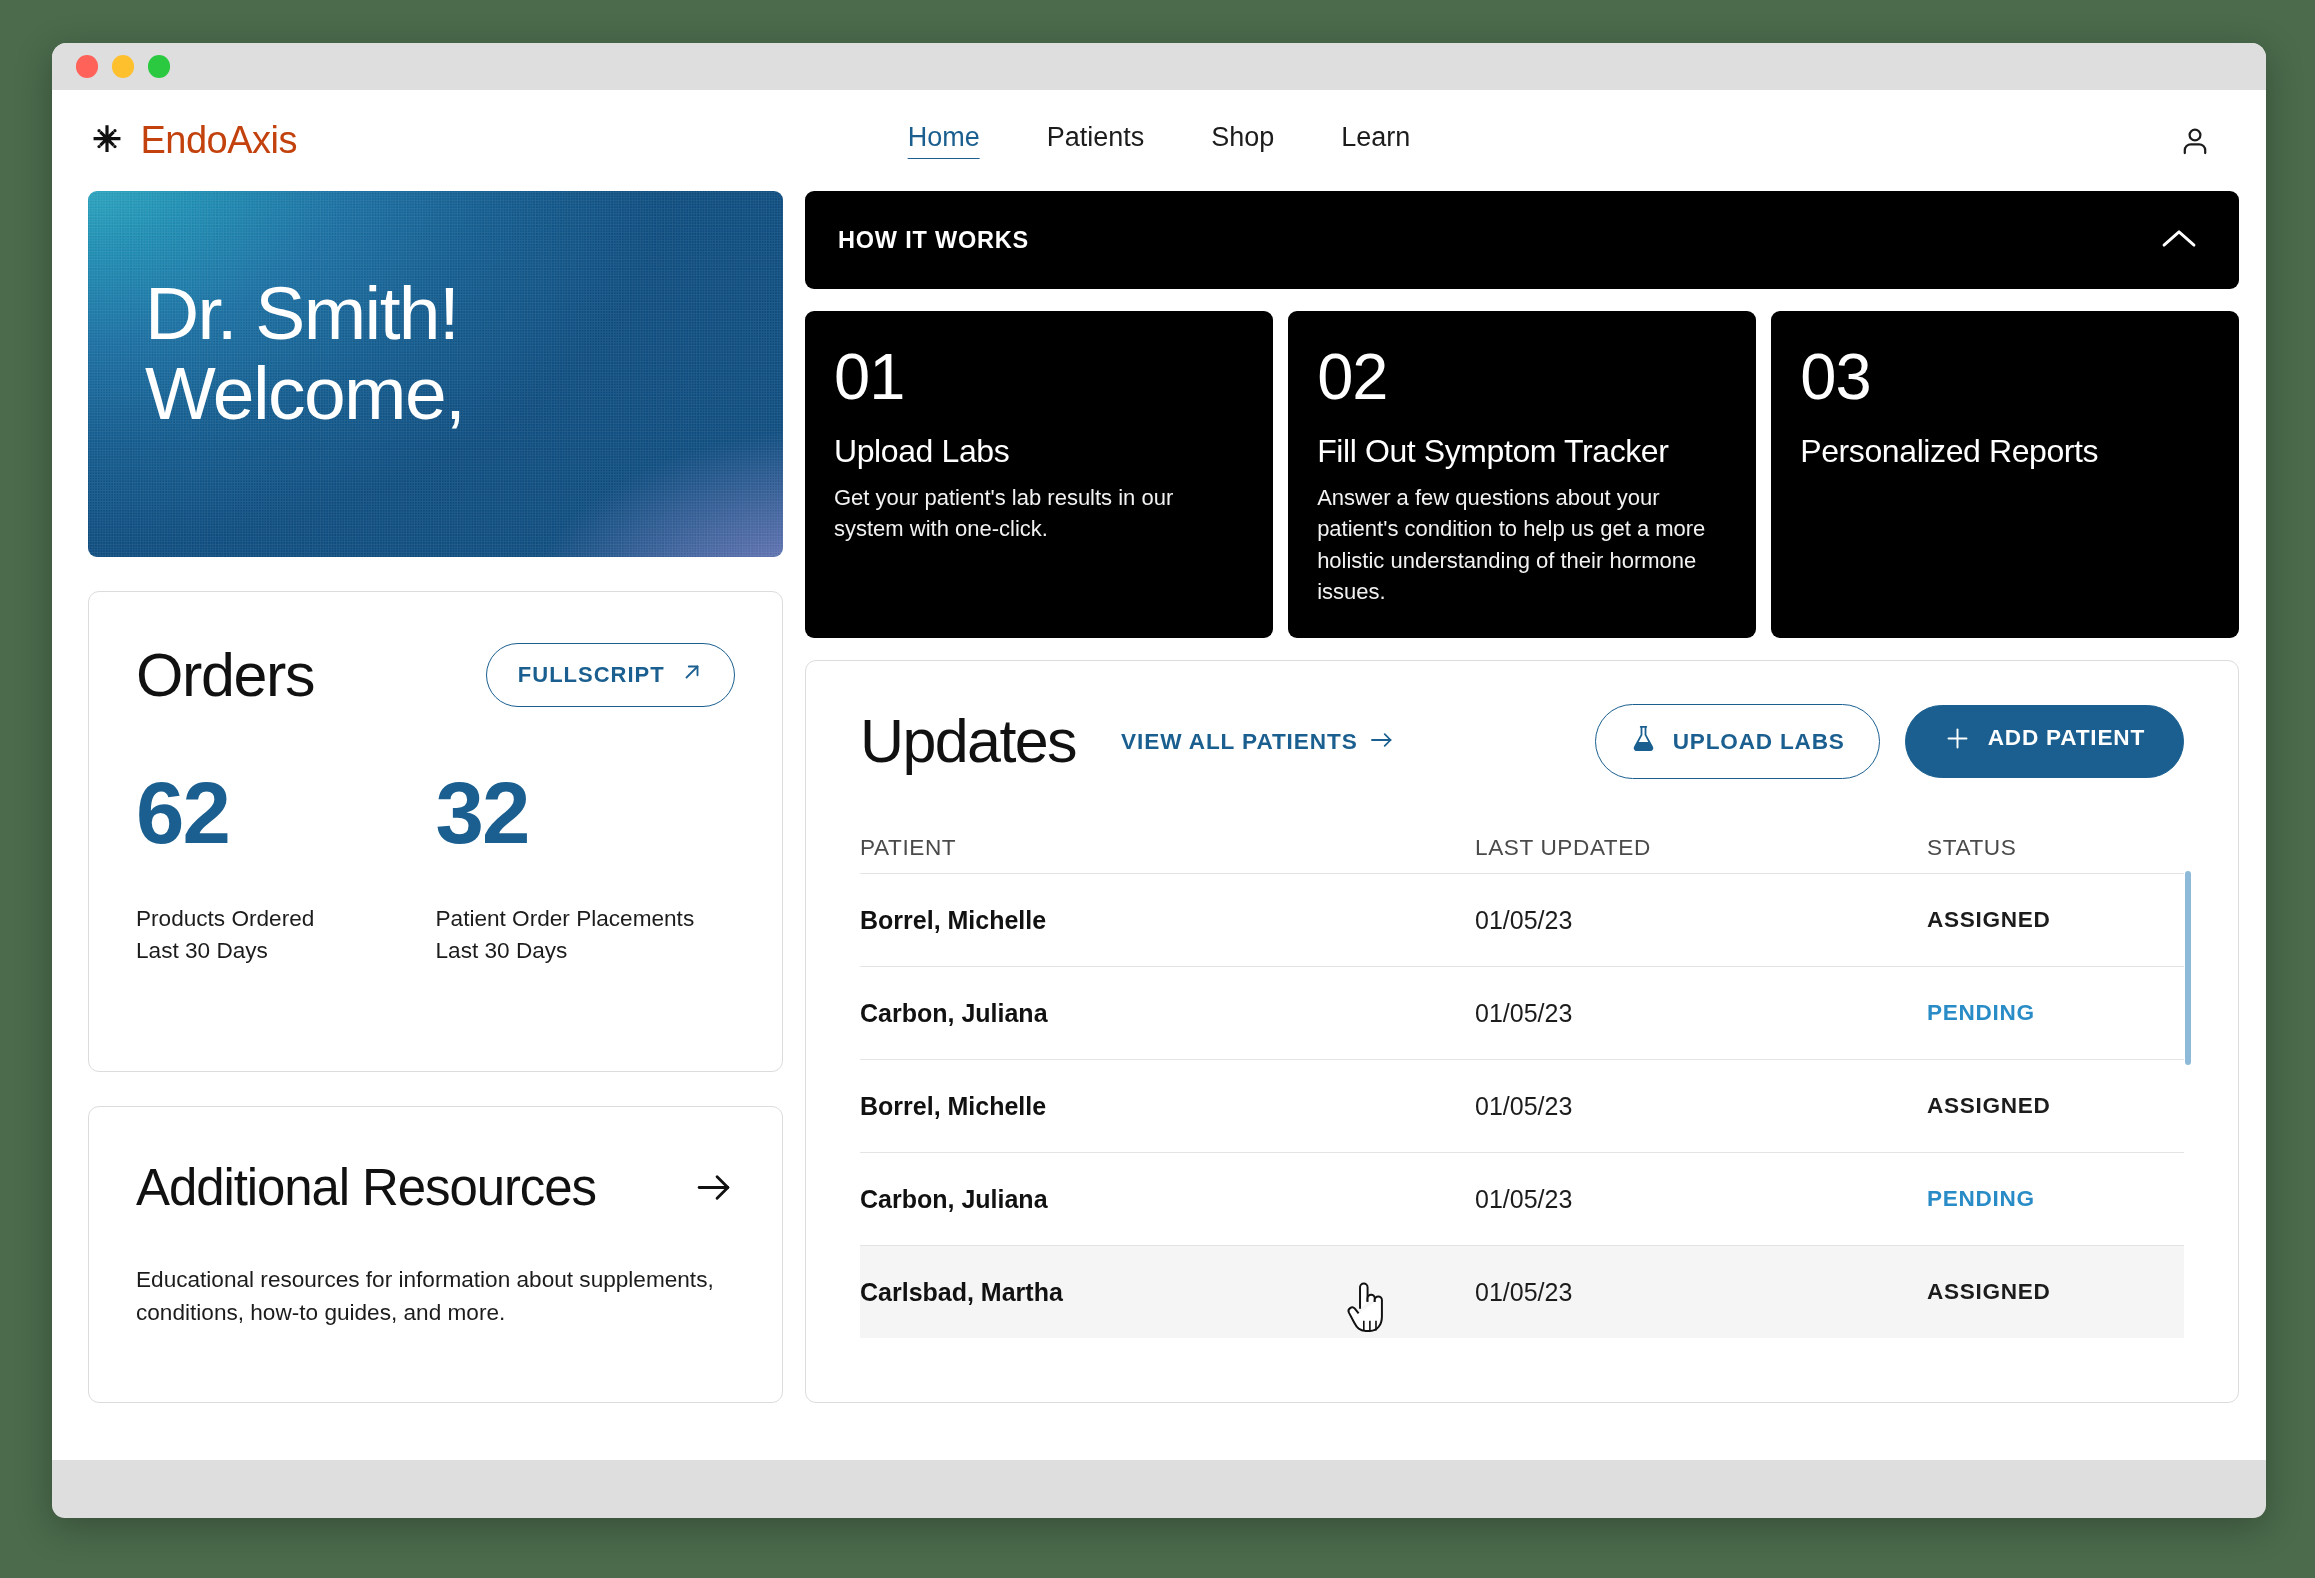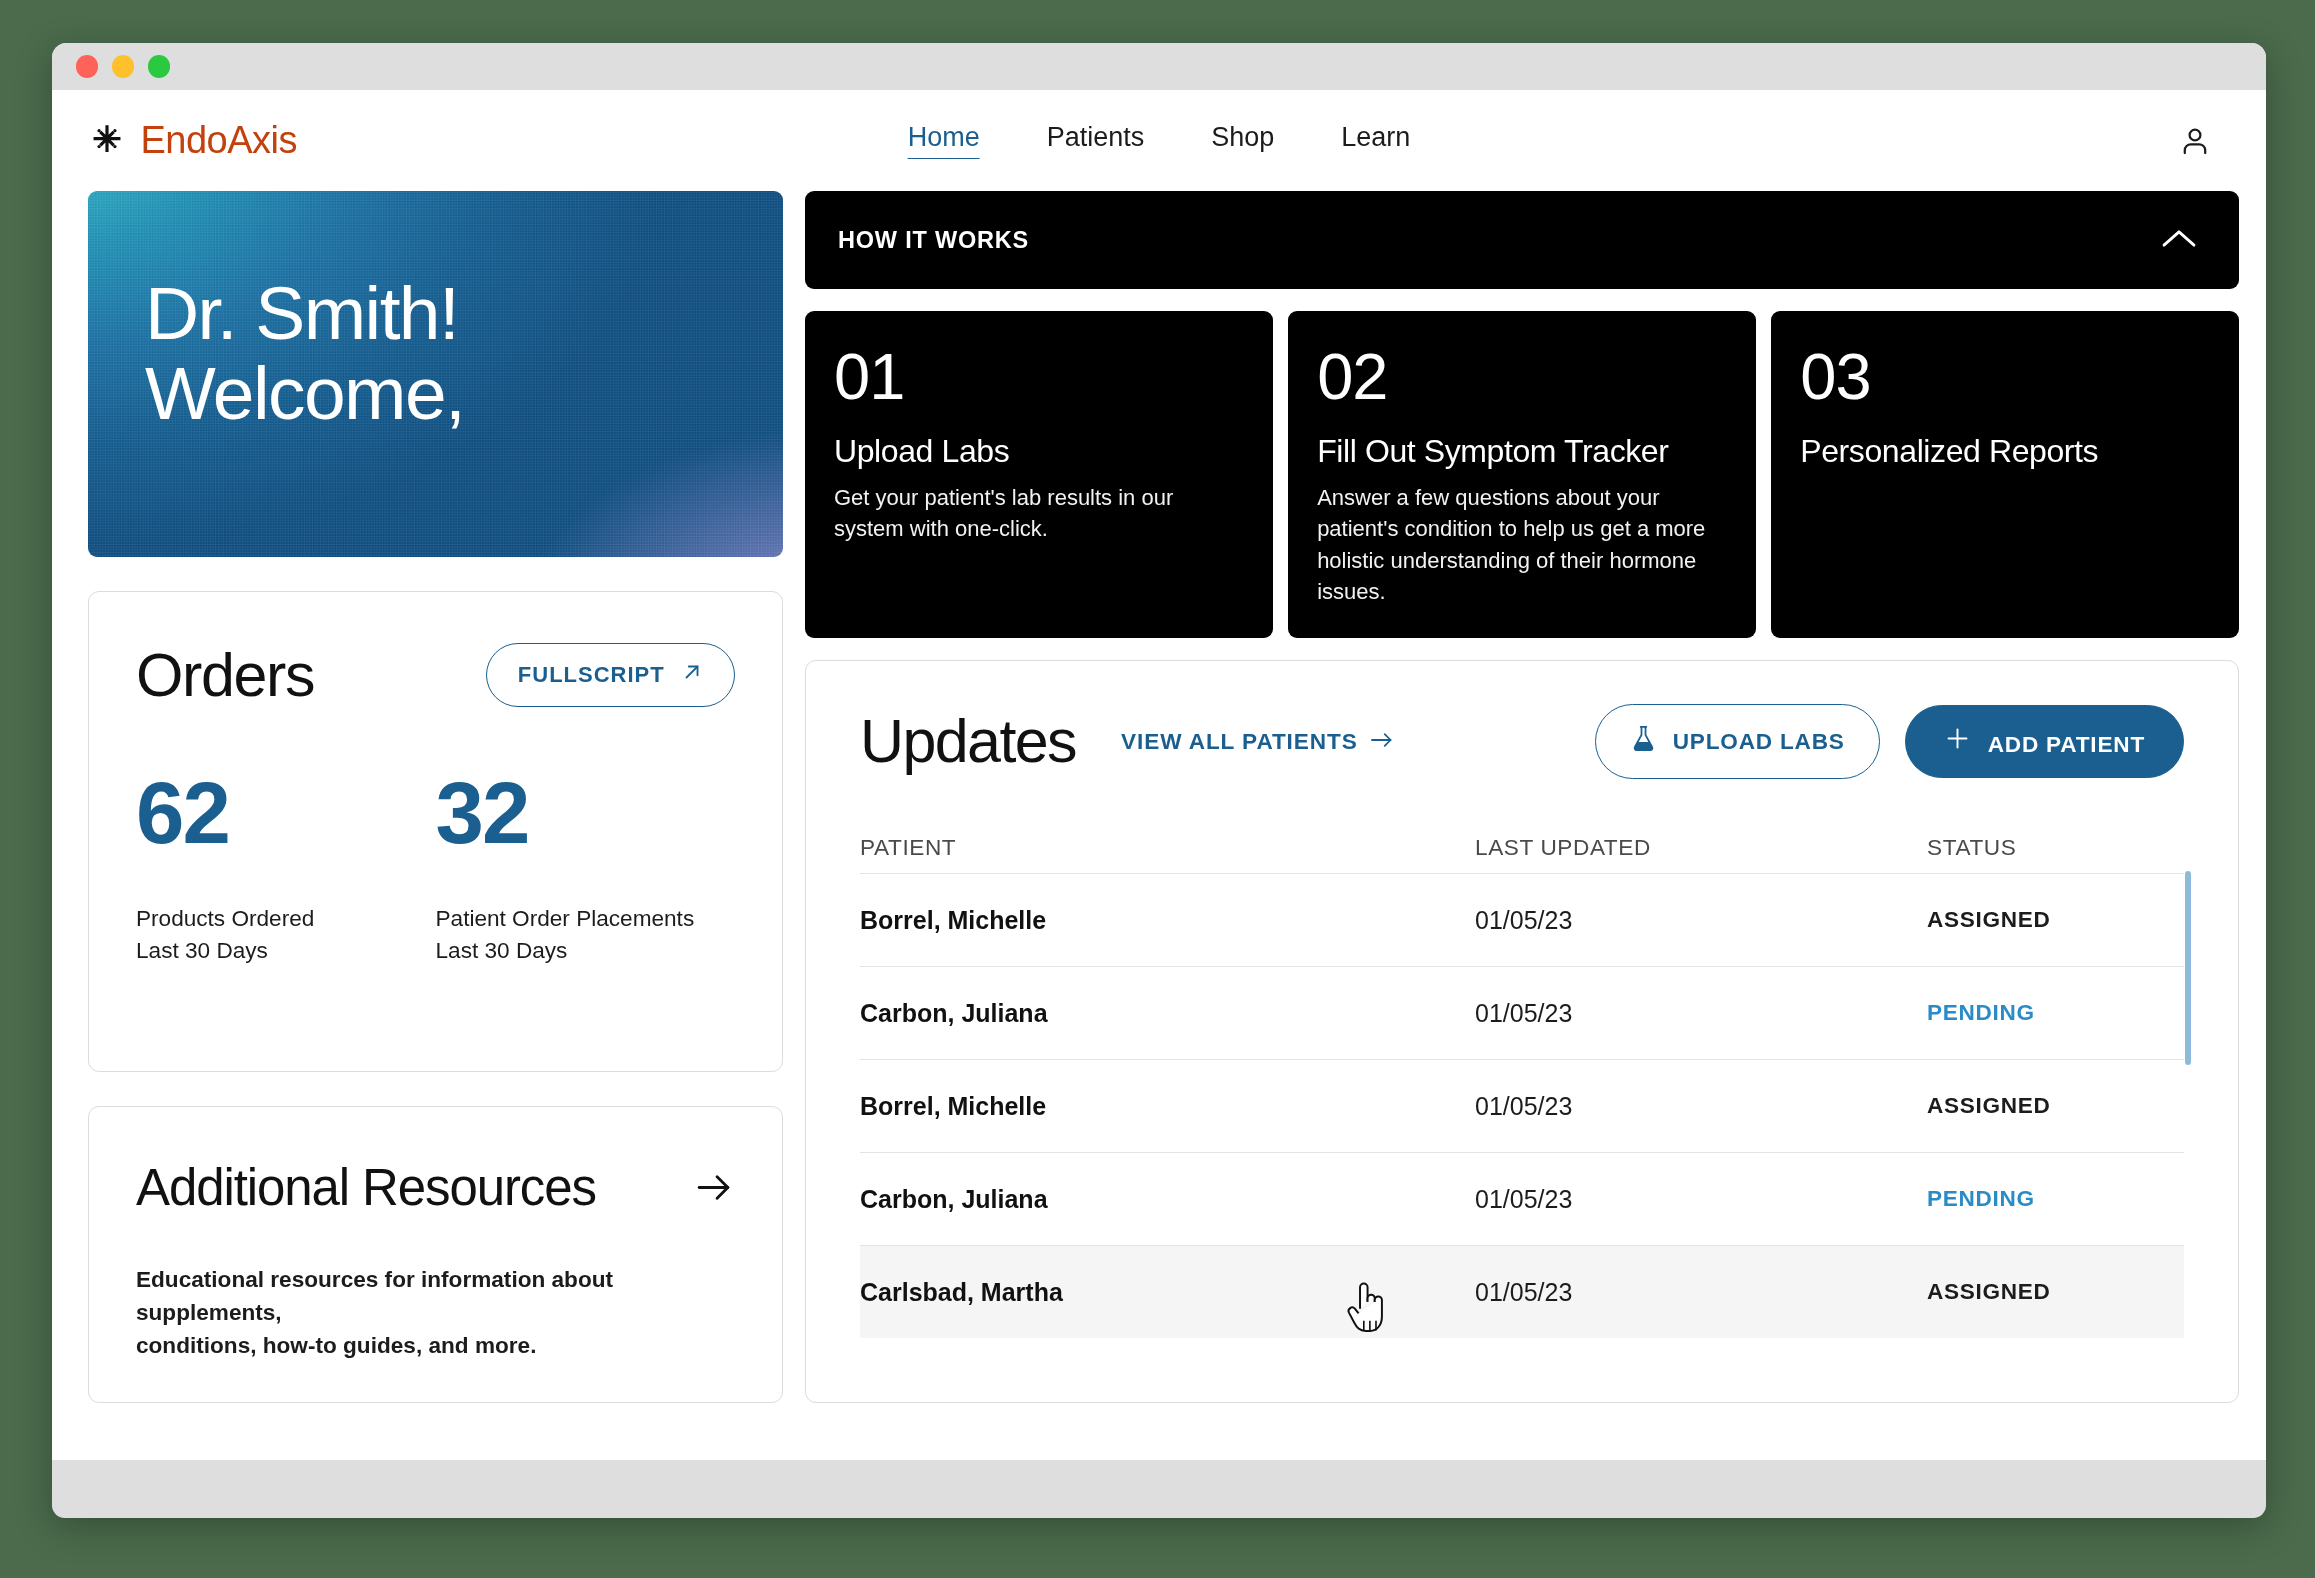--- a/index.html
+++ b/index.html
@@ -155,21 +155,20 @@
   .resources { height: 297px; padding: 51px 47px; }
   .res-head { display: flex; align-items: center; justify-content: space-between; }
   .res-title {
     font-size: 51px; font-weight: 400; color: #111; letter-spacing: -1.1px;
   }
   .res-arrow { width: 43px; height: 43px; cursor: pointer; }
   .res-body {
     margin-top: 47px;
     font-size: 22.6px; color: #1c1c1c; line-height: 1.45;
     max-width: 579px;
-    font-weight: bold;
   }
 
   
   .hiw-bar {
     background: #000;
     border-radius: 9px;
     height: 98px;
     display: flex; align-items: center; justify-content: space-between;
     padding: 0 40px 0 33px;
     cursor: pointer;
@@ -222,21 +221,21 @@
     display: inline-flex; align-items: center; gap: 15.4px;
     cursor: pointer; white-space: nowrap;
   }
   .btn-solid {
     background: #1a5f8f;
     border: 1.4px solid #1a5f8f;
     border-radius: 904px;
     color: #fff;
     font-size: 22.6px; font-weight: 600; letter-spacing: 0.8px;
     padding: 19px 38px;
-    display: inline-flex; align-items: flex-end; gap: 17px;
+    display: inline-flex; align-items: flex-start; gap: 17px;
     cursor: pointer; white-space: nowrap;
   }
 
   
   .table { margin-top: 43px; width: 1324px; }
   .trow { display: flex; align-items: center; }
   .thead .trow { height: 51px; }
   .th {
     font-size: 22.6px; color: #4a4a4a; letter-spacing: 0.6px; font-weight: 400;
   }

